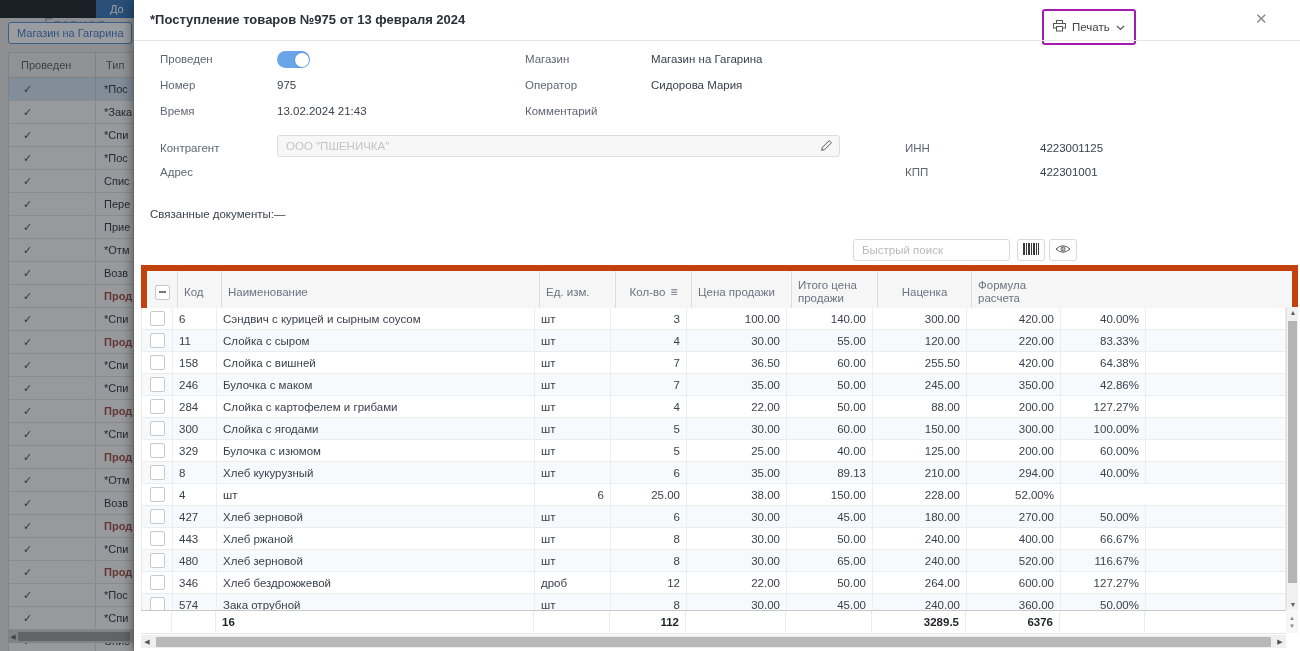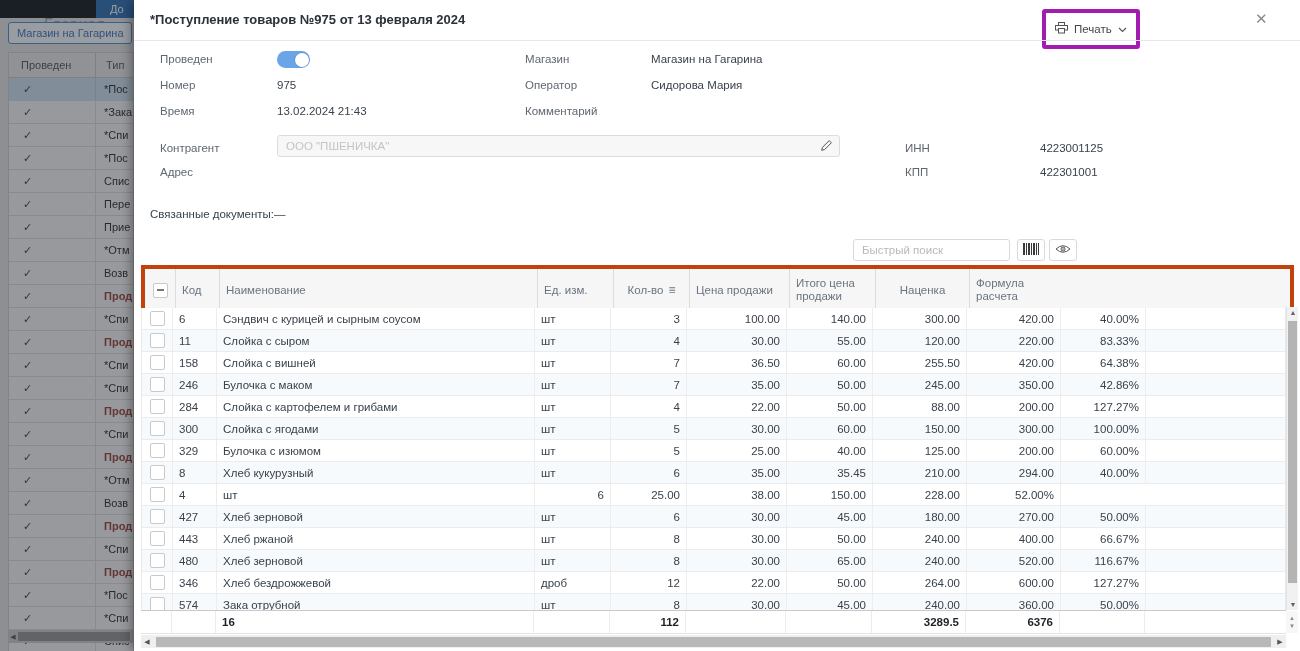--- a/index.html
+++ b/index.html
@@ -37,21 +37,21 @@
   .side-hscroll .thumb{height:9px;background:#949494;border-radius:1px;flex:1;margin-right:4px;}
 
   
   .dim{position:absolute;inset:0;background:rgba(36,41,49,0.46);z-index:5;}
 
   
   .modal{position:absolute;left:134px;top:0;width:1166px;height:651px;background:#fff;z-index:10;
          box-shadow:-3px 0 10px rgba(0,0,0,0.35);font-size:11.5px;color:#39424c;}
   .m-title{position:absolute;left:16px;top:12px;font-size:13px;font-weight:600;color:#2b3138;}
   .print-btn{position:absolute;left:908px;top:9px;height:23px;display:flex;align-items:center;
-             gap:6px;padding:16px 9px;border:4px solid #a21caf;border-radius:3px;background:#fff;
+             gap:6px;padding:16px 9px;border:2px solid #a21caf;border-radius:3px;background:#fff;
              color:#454545;font-size:11.5px;box-sizing:border-box;cursor:pointer;}
   .close-x{position:absolute;left:1121px;top:10px;font-size:15px;color:#8b8b8b;cursor:pointer;}
   .hr1{position:absolute;left:0;top:40px;width:100%;height:1px;background:#e8e8e8;}
 
   .lbl{position:absolute;color:#5f6771;line-height:15px;white-space:nowrap;}
   .val{position:absolute;color:#39424c;line-height:15px;white-space:nowrap;}
 
   .toggle{position:absolute;left:143px;top:51px;width:33px;height:17px;border-radius:9px;
           background:#6aa5e8;cursor:pointer;}
   .toggle .knob{position:absolute;right:1.5px;top:1.5px;width:14px;height:14px;border-radius:50%;
@@ -65,21 +65,21 @@
   .search-input{position:absolute;left:719px;top:239px;width:157px;height:22px;
                 border:1px solid #d9d9d9;border-radius:3px;box-sizing:border-box;
                 font-family:"Liberation Sans",sans-serif;font-size:11.5px;padding:0 8px;color:#39424c;}
   .search-input::placeholder{color:#b9b9b9;}
   .icon-btn{position:absolute;top:239px;width:28px;height:22px;border:1px solid #d9d9d9;
             border-radius:3px;background:#fff;display:flex;align-items:center;justify-content:center;
             box-sizing:border-box;cursor:pointer;}
 
   
   .tbl-head{position:absolute;left:7px;top:265px;display:grid;height:42px;background:#f6f6f6;
-            border:4px solid #c2410c;box-sizing:content-box;}
+            border:6px solid #c2410c;box-sizing:content-box;}
   .th{display:flex;align-items:center;padding:0 6px;color:#6b7480;border-right:1px solid #dcdcdc;
       line-height:13px;box-sizing:border-box;overflow:hidden;}
   .th:last-child{border-right:none;}
   .th.c-right{justify-content:center;text-align:right;}
   .th.c-center{justify-content:center;}
   .menu-gl{margin-left:5px;color:#6b7480;font-size:12px;}
   .cb{width:13px;height:13px;border:1px solid #c9c9c9;border-radius:2px;background:#fff;
       display:inline-flex;align-items:center;justify-content:center;}
   .cb.ind::after{content:"";width:7px;height:2px;background:#777;}
   .tbl-body{position:absolute;left:7px;top:308px;height:302px;overflow:hidden;
@@ -456,21 +456,21 @@
         </div>
         <div class="tr" style="grid-template-columns: 31px 44px 318px 76px 76px 100px 86px 94px 94px 85px 141px;">
           <div class="td c-center">
             <span class="cb"></span>
           </div>
           <div class="td">8</div>
           <div class="td">Хлеб кукурузный</div>
           <div class="td">шт</div>
           <div class="td c-right">6</div>
           <div class="td c-right">35.00</div>
-          <div class="td c-right">35.45</div>
+          <div class="td c-right">89.13</div>
           <div class="td c-right">210.00</div>
           <div class="td c-right">294.00</div>
           <div class="td c-right">40.00%</div>
           <div class="td"></div>
         </div>
         <div class="tr" style="grid-template-columns: 31px 44px 318px 76px 76px 100px 86px 94px 94px 85px 141px;">
           <div class="td c-center">
             <span class="cb"></span>
           </div>
           <div class="td">4</div>

